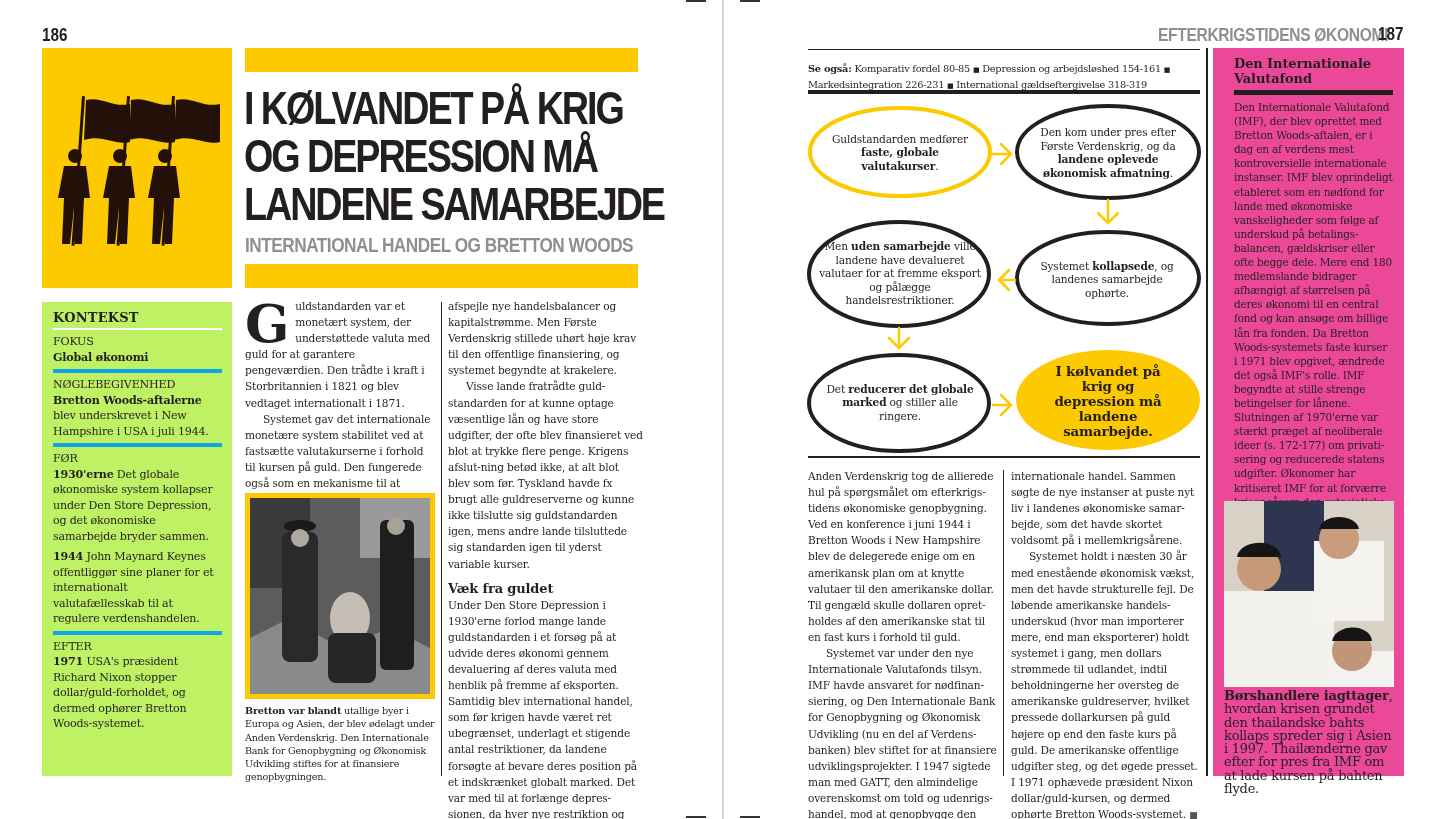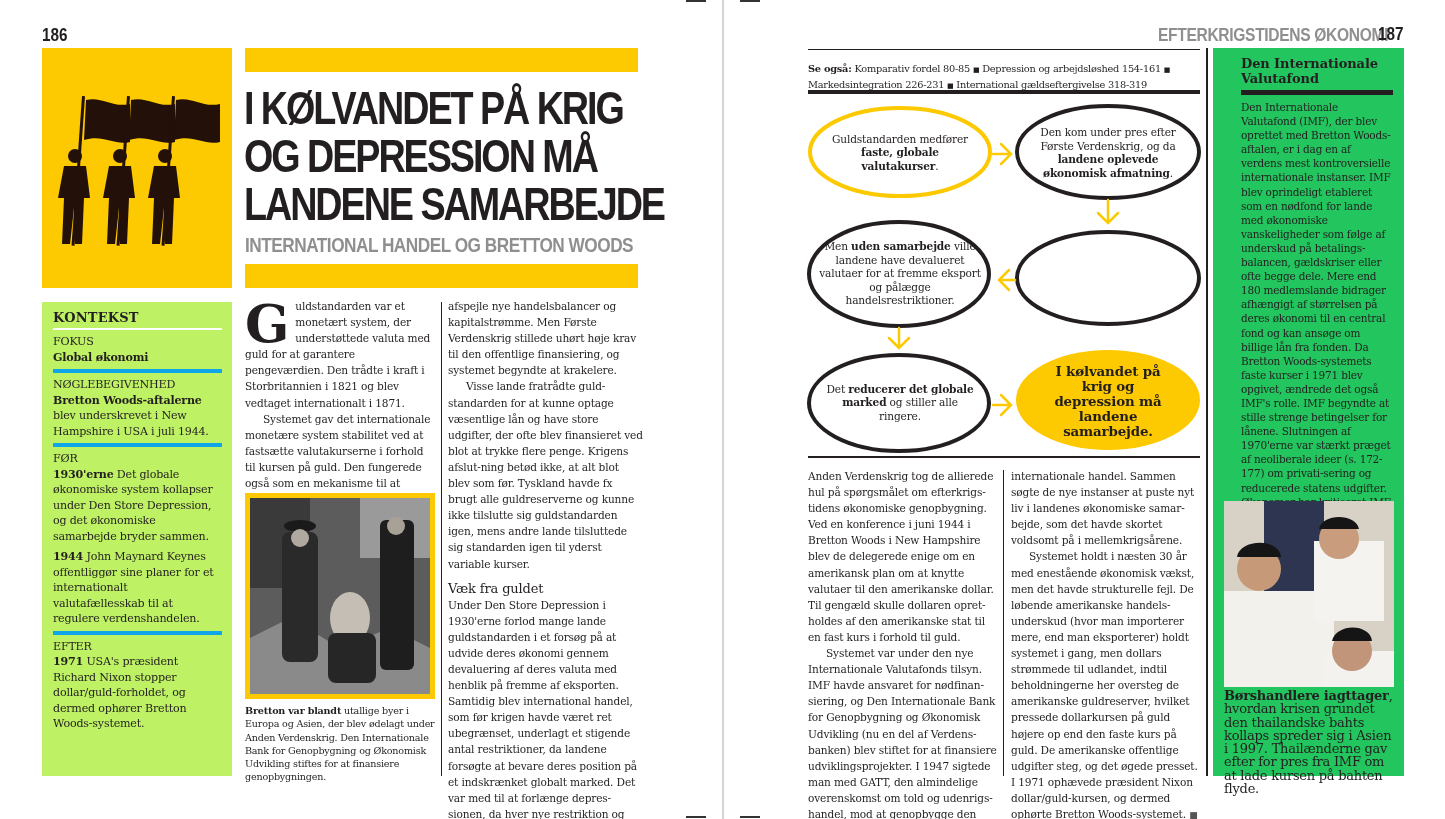--- a/index.html
+++ b/index.html
@@ -24,36 +24,36 @@
 .kontekst h3{font-size:13px;font-weight:bold;letter-spacing:.2px;padding-bottom:3px;border-bottom:2px solid #fff;margin-bottom:4px}
 .ksec{border-bottom:4px solid #0ea5e9;padding-bottom:4px;margin-bottom:4px;font-size:11.1px;line-height:15.5px;letter-spacing:-.2px}
 .ksec:last-child{border-bottom:none}
 .kentry{margin-bottom:5px}
 .col1{left:245px;top:298px;width:190px}
 .dropcap{float:left;font-size:52px;line-height:44px;font-weight:bold;margin:4px 6px 0 0;font-family:"DejaVu Serif",serif}
 .photo1{left:245px;top:493px;width:190px;height:206px;border:5px solid #fdc900;background:linear-gradient(160deg,#6a6a6a 0%,#3e3e3e 30%,#8a8a8a 50%,#2a2a2a 75%,#5a5a5a 100%);overflow:hidden}
 .cap1{left:245px;top:704px;width:195px;font-size:9.6px;line-height:13.3px;letter-spacing:-.2px}
 .vrule1{left:441px;top:302px;width:1px;height:474px;background:#231f20}
 .col2{left:448px;top:298px;width:195px}
-.sub{font-size:13px;font-weight:normal;line-height:17px;margin-top:8px}
+.sub{font-size:13px;font-weight:bold;line-height:17px;margin-top:8px}
 
 .runhead{left:1158px;top:24px;font-family:"Liberation Sans",sans-serif;font-weight:bold;font-size:19px;color:#8f8f8f;transform:scaleX(.82);transform-origin:left top;white-space:nowrap;letter-spacing:-.4px}
 .pnum-r{left:1378px;top:24px}
 .seealso{left:808px;top:49px;width:392px;font-size:9.8px;line-height:14.5px;letter-spacing:-.25px;border-top:1px solid #231f20;padding-top:12px}
 .thickrule{left:808px;top:90px;width:392px;height:4px;background:#231f20}
 .diagram{left:805px;top:98px;width:400px;height:355px}
 .diagram svg{position:absolute;left:0;top:0}
 .node{position:absolute;display:flex;align-items:center;justify-content:center;text-align:center;font-size:10.6px;line-height:13.5px;letter-spacing:-.15px}
 .node.final{font-size:13.4px;line-height:15px;font-weight:bold}
 .hrule{left:808px;top:456px;width:392px;height:2px;background:#231f20}
 .col3{left:808px;top:468px;width:192px}
 .vrule2{left:1003px;top:470px;width:1px;height:306px;background:#231f20}
 .col4{left:1011px;top:468px;width:192px}
 .vrule3{left:1206px;top:48px;width:2px;height:728px;background:#231f20}
-.sidebar{left:1213px;top:48px;width:191px;height:728px;background:#22c55e;padding:8px 11px 0 28px}
+.sidebar{left:1213px;top:48px;width:191px;height:728px;background:#ec4899;padding:8px 11px 0 21px}
 .sidebar h3{font-size:13px;line-height:15px;font-weight:bold;letter-spacing:-.1px;padding-bottom:4px;border-bottom:5px solid #231f20;margin-bottom:5px}
 .sidebar .stext{font-size:10.5px;line-height:14.1px;letter-spacing:-.2px}
 .photo2{left:1224px;top:501px;width:170px;height:186px;background:linear-gradient(150deg,#c8c0b0 0%,#e8e4dc 25%,#4a5068 40%,#f0efea 60%,#9a8c7c 80%,#f4f2ee 100%);overflow:hidden}
 .cap2{left:1224px;top:689px;width:175px;font-size:13px;line-height:13.3px;letter-spacing:-.25px}
 </style>
 </head>
 <body>
 
 <div class="abs gutter"></div>
 <div class="abs crop" style="left:686px;top:0"></div>
@@ -184,20 +184,23 @@
         <path d="M188 307 L205 307 M196 297 L206 307 L196 317"></path>
       </g>
     </g>
   </svg>
   <div class="node" style="left:20px;top:20px;width:150px;height:70px">
     <div><span>Guldstandarden medfører </span><b>faste, globale valutakurser</b><span>.</span></div>
   </div>
   <div class="node" style="left:228px;top:20px;width:150px;height:70px">
     <div><span>Den kom under pres efter Første Verdenskrig, og da </span><b>landene oplevede økonomisk afmatning</b><span>.</span></div>
   </div>
+  <div class="node" style="left:232px;top:150px;width:140px;height:64px">
+    <div><span>Systemet </span><b>kollapsede</b><span>, og landenes samarbejde ophørte.</span></div>
+  </div>
   <div class="node" style="left:12px;top:138px;width:166px;height:76px">
     <div><span>Men </span><b>uden samarbejde</b><span> ville landene have devalueret valutaer for at fremme eksport og pålægge handelsrestriktioner.</span></div>
   </div>
   <div class="node" style="left:20px;top:275px;width:150px;height:60px">
     <div><span>Det </span><b>reducerer det globale marked</b><span> og stiller alle ringere.</span></div>
   </div>
   <div class="node final" style="left:238px;top:265px;width:130px;height:76px">
     <div><b>I kølvandet på krig og depression må landene samarbejde.</b></div>
   </div>
 </div>

